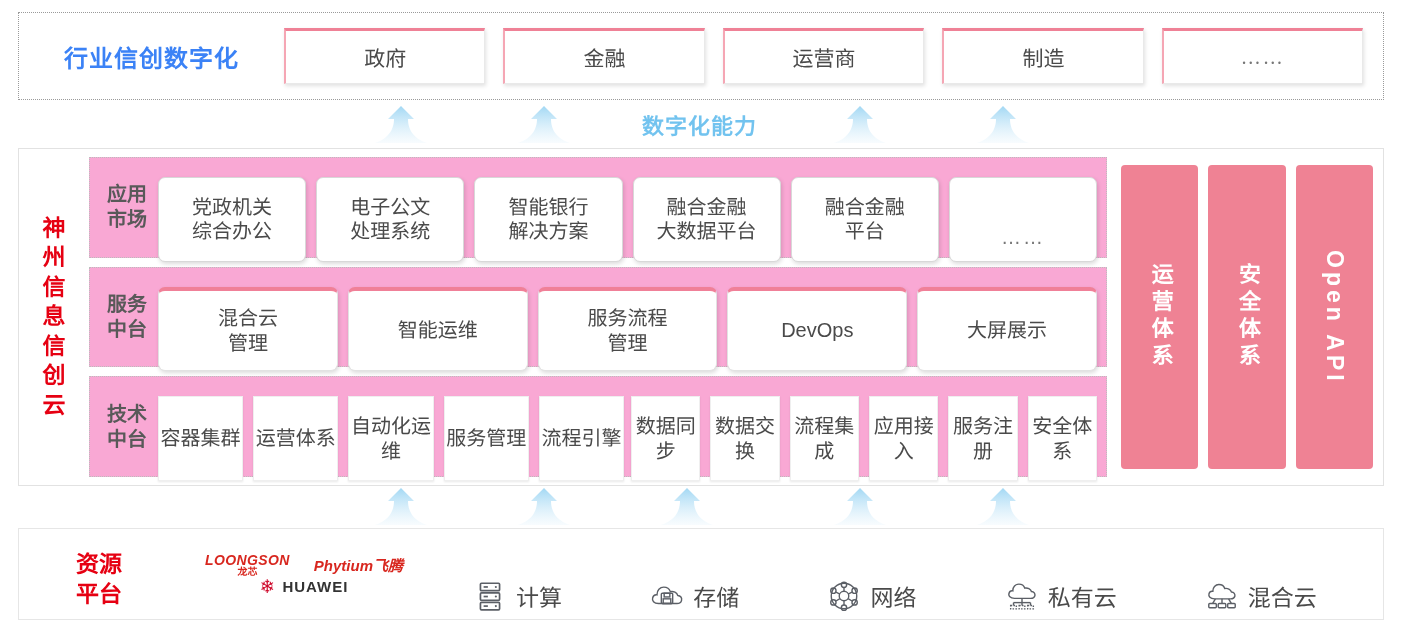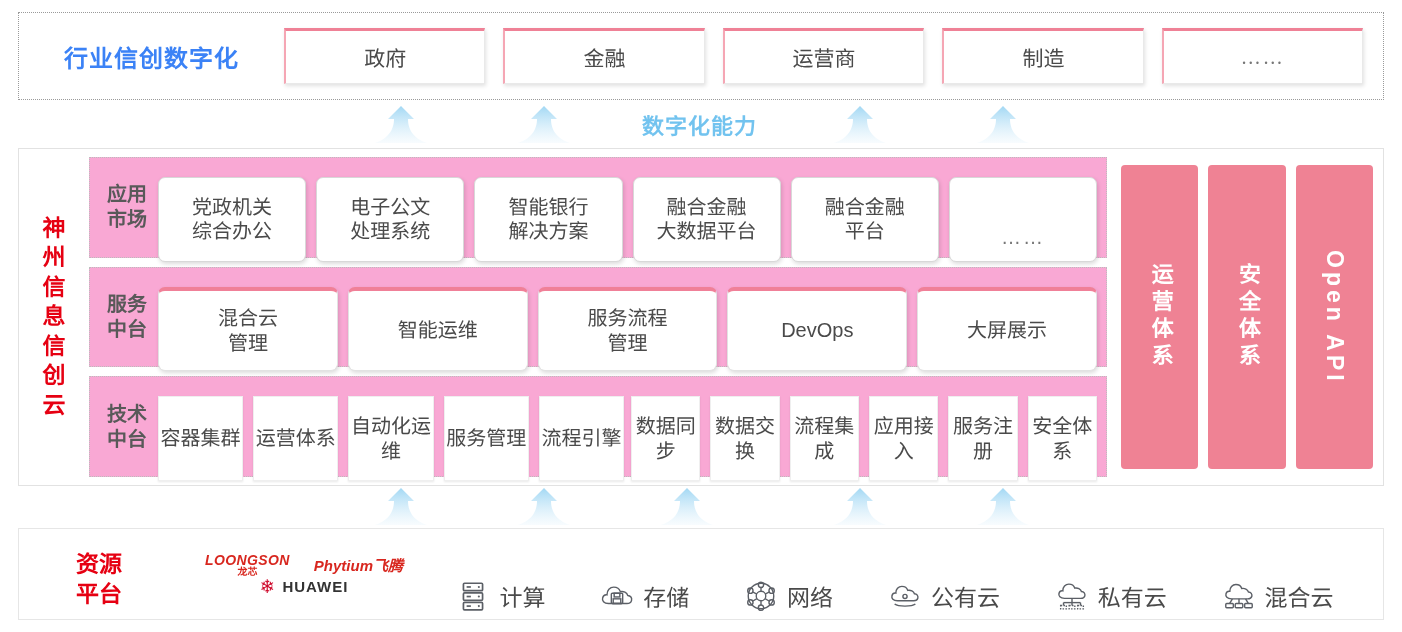--- a/index.html
+++ b/index.html
@@ -496,30 +496,20 @@
               <line x1="23.6" y1="12.3" x2="19.8" y2="14.2"></line>
             <line x1="23.6" y1="20.7" x2="19.8" y2="18.5"></line>
               <line x1="16" y1="24.5" x2="16" y2="20.5"></line>
             <line x1="8.4" y1="20.7" x2="12.2" y2="18.5"></line>
               <line x1="8.4" y1="12.3" x2="12.2" y2="14.2"></line>
           </svg>
         </span>
         <span class="lbl">网络</span>
       </div>
 
-      <div class="res-item">
-        <span class="ico">
-          <svg viewBox="0 0 36 32" fill="none" stroke="#5b5f66" stroke-width="1.5">
-            <path d="M10 21 C5.5 21 3.5 18.4 4.2 15.7 C4.8 13.4 7 12.7 8.3 12.9 C8.1 8.8 11.1 5.8 14.7 5.8 C17.8 5.8 20.1 7.6 20.9 10 C24 9.4 27.2 11 28 13.6 C30.7 13.8 32.1 15.9 31.6 18.2 C31.1 20.2 29.4 21 27.3 21 Z"></path>
-            <circle cx="18" cy="16.5" r="2.2"></circle>
-            <path d="M7 24.5 C11 27.5 25 27.5 29 24.5"></path>
-          </svg>
-        </span>
-        <span class="lbl">公有云</span>
-      </div>
 
       <div class="res-item">
         <span class="ico">
           <svg viewBox="0 0 36 32" fill="none" stroke="#5b5f66" stroke-width="1.5">
             <path d="M10 18.5 C5.5 18.5 3.5 16 4.2 13.3 C4.8 11 7 10.3 8.3 10.5 C8.1 6.4 11.1 3.4 14.7 3.4 C17.8 3.4 20.1 5.2 20.9 7.6 C24 7 27.2 8.6 28 11.2 C30.7 11.4 32.1 13.5 31.6 15.8 C31.1 17.8 29.4 18.5 27.3 18.5 Z"></path>
             <line x1="18" y1="18.5" x2="18" y2="23"></line>
             <line x1="9" y1="23" x2="27" y2="23"></line>
             <line x1="9" y1="23" x2="9" y2="26"></line>
               <line x1="18" y1="23" x2="18" y2="26"></line>
               <line x1="27" y1="23" x2="27" y2="26"></line>

